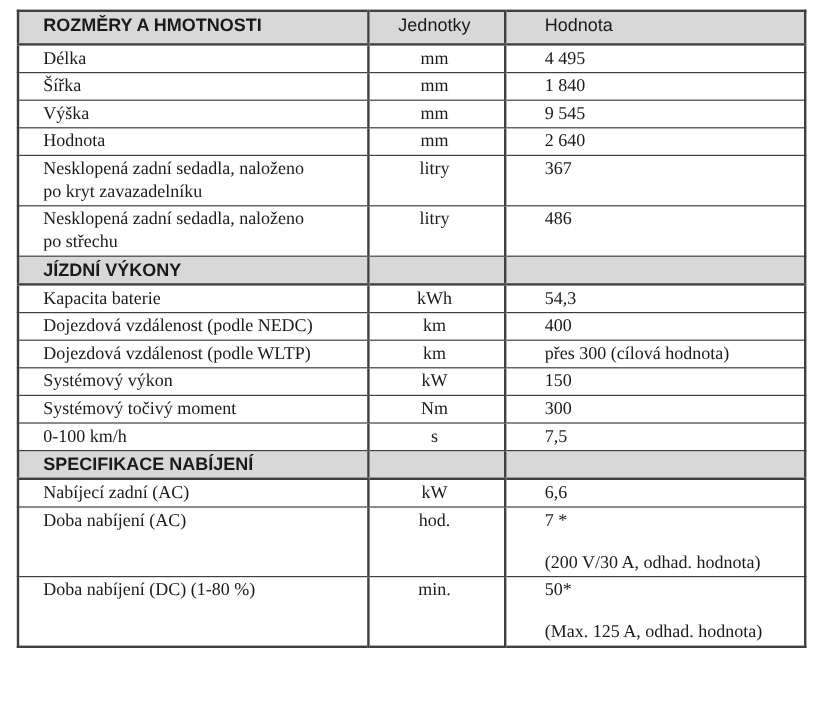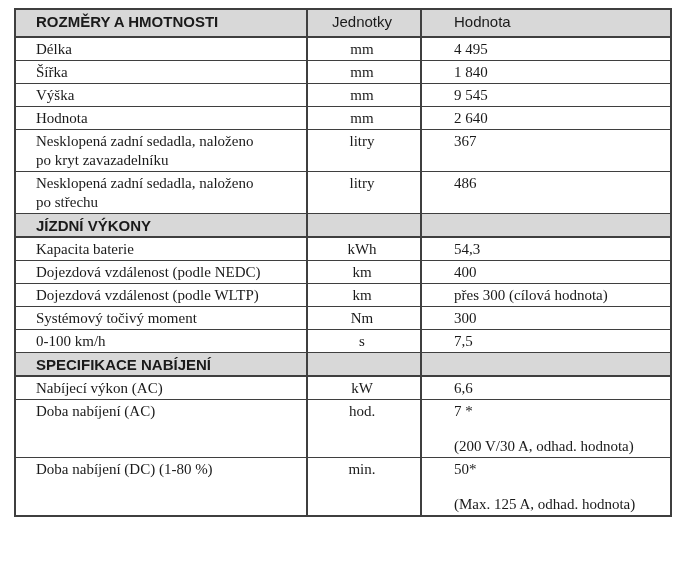--- a/index.html
+++ b/index.html
@@ -114,36 +114,41 @@
         <td class="c1">Dojezdová vzdálenost (podle NEDC)</td>
         <td class="c2">km</td>
         <td class="c3">400</td>
       </tr>
       <tr class="data-row">
         <td class="c1">Dojezdová vzdálenost (podle WLTP)</td>
         <td class="c2">km</td>
         <td class="c3">přes 300 (cílová hodnota)</td>
       </tr>
       <tr class="data-row">
+        <td class="c1">Systémový výkon</td>
+        <td class="c2">kW</td>
+        <td class="c3">150</td>
+      </tr>
+      <tr class="data-row">
         <td class="c1">Systémový točivý moment</td>
         <td class="c2">Nm</td>
         <td class="c3">300</td>
       </tr>
       <tr class="data-row">
         <td class="c1">0-100 km/h</td>
         <td class="c2">s</td>
         <td class="c3">7,5</td>
       </tr>
       <tr class="section-row">
         <td class="c1">SPECIFIKACE NABÍJENÍ</td>
         <td class="c2"></td>
         <td class="c3"></td>
       </tr>
       <tr class="data-row">
-        <td class="c1">Nabíjecí výkon (AC)</td>
+        <td class="c1">Nabíjecí zadní (AC)</td>
         <td class="c2">kW</td>
         <td class="c3">6,6</td>
       </tr>
       <tr class="data-row tall">
         <td class="c1">Doba nabíjení (AC)</td>
         <td class="c2">hod.</td>
         <td class="c3">
           <div class="vwrap">
             <div class="vtop">7 *</div>
             <div class="vnote">(200 V/30 A, odhad. hodnota)</div>

